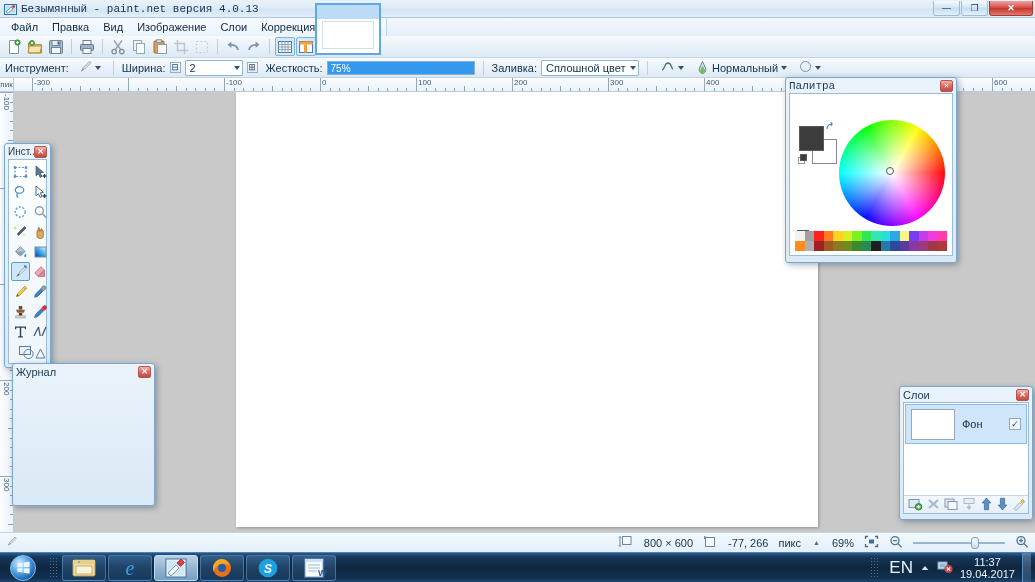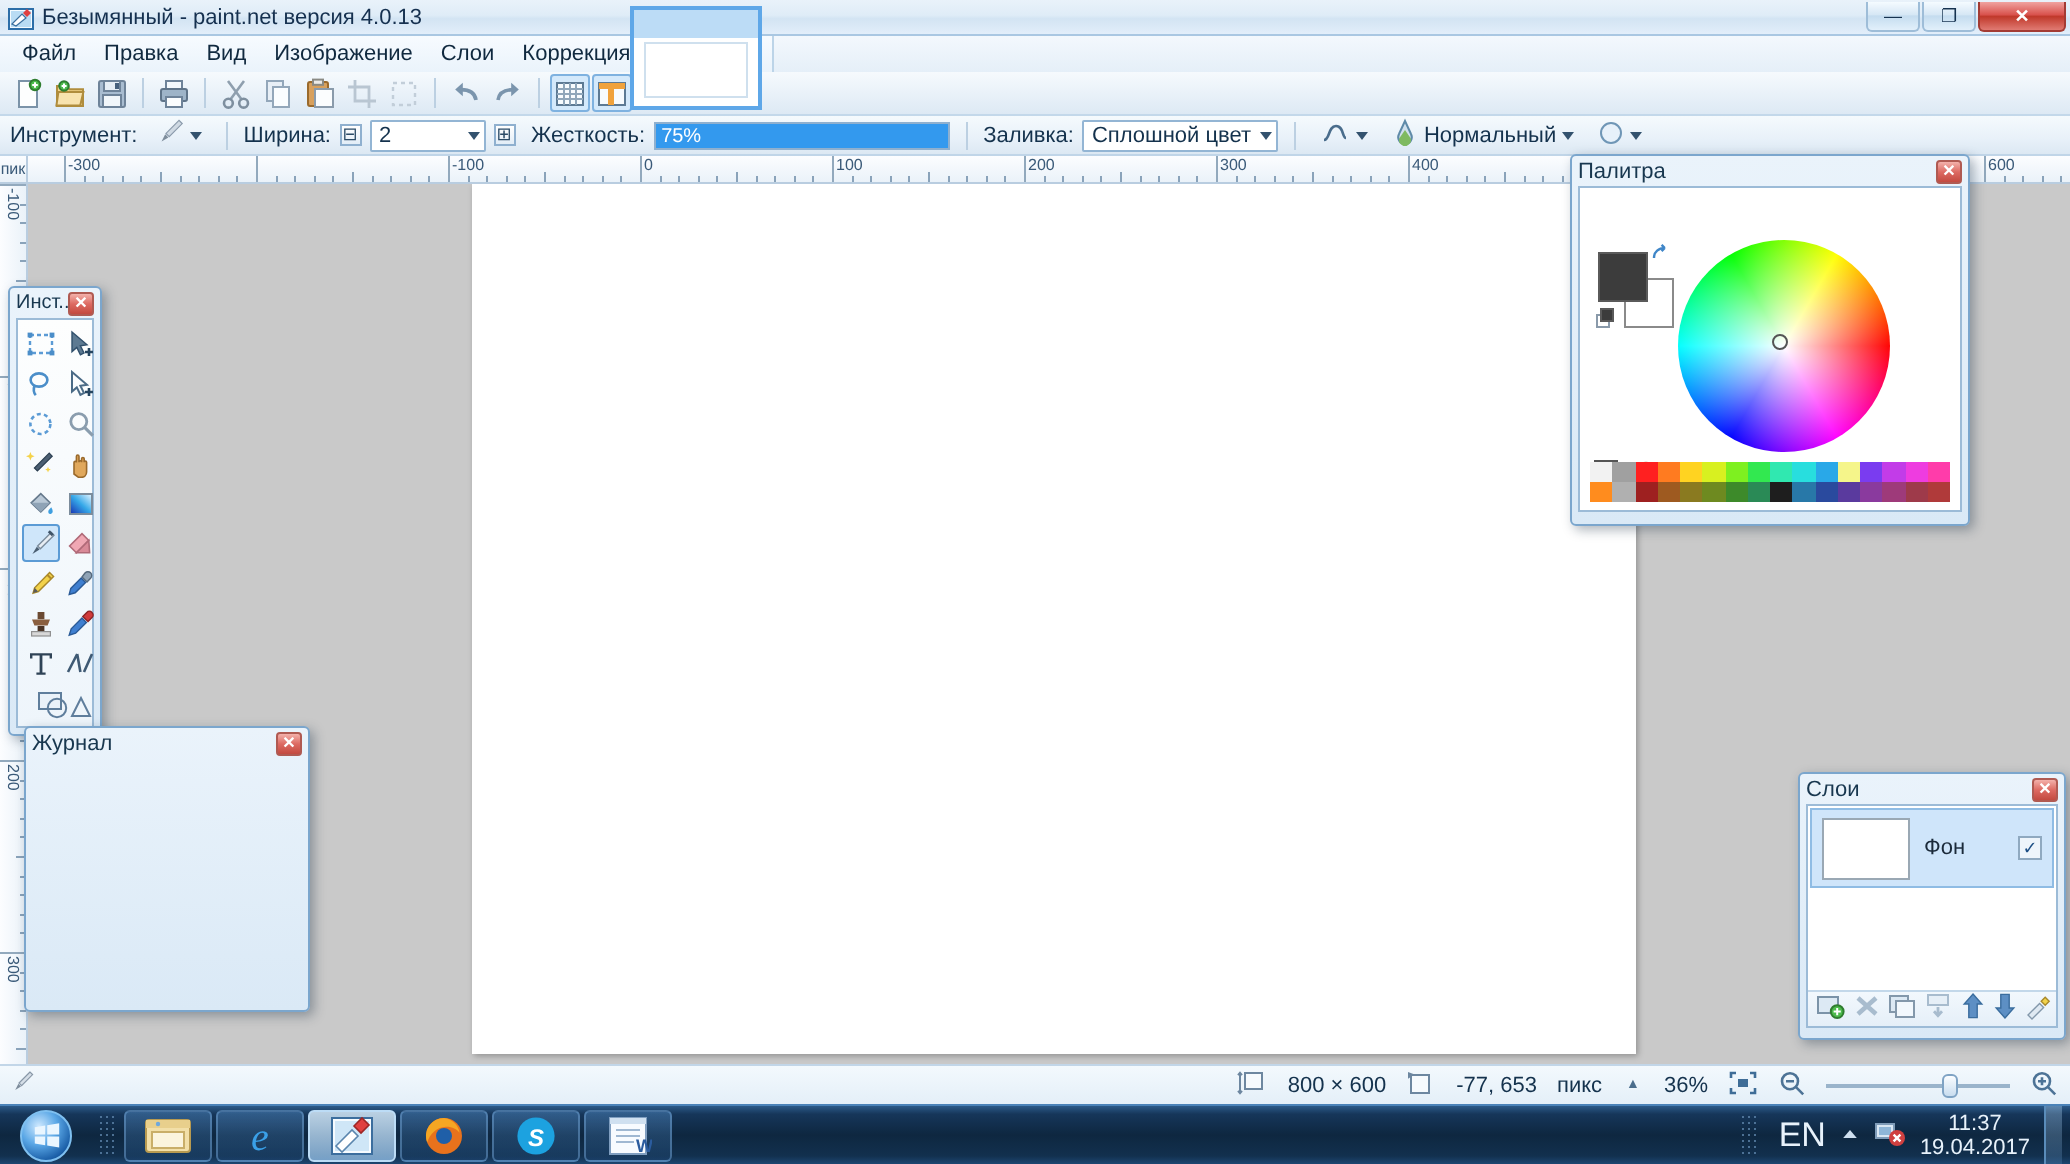--- a/index.html
+++ b/index.html
@@ -51,20 +51,21 @@
     position:absolute; left:0; top:0; width:1035px; height:18px;
     background:linear-gradient(180deg,#e9f2fa 0%, #dfecf7 45%, #d3e4f3 55%, #e2eefa 100%);
     border-bottom:1px solid #a9c7e2;
   }
   #titlebar .tico{
     position:absolute; left:4px; top:3px; width:13px; height:13px;
   }
   #titlebar .ttext{
     position:absolute; left:21px; top:3px; font-size:11px; color:#15304f;
     white-space:nowrap;
+    font-family:Liberation Mono, monospace;
   }
   .wincontrols{ position:absolute; right:2px; top:1px; display:flex; gap:1px; }
   .wc{
     width:27px; height:15px; border:1px solid #9ebdd8; border-top:none;
     border-radius:0 0 3px 3px;
     background:linear-gradient(180deg,#f5fbff,#d6e7f5 45%,#c4dcef 50%,#e2f0fb);
     display:flex; align-items:center; justify-content:center;
     font-size:9px; color:#16324f;
   }
   .wc.close{
@@ -229,21 +230,21 @@
     display:flex; align-items:center; gap:3px; height:14px; padding-left:2px;
     background:#d3e7fa; border:1px solid #9dc5e8; margin:1px; font-size:11px;
   }
   .hist-toolbar{
     margin-top:auto; height:18px; border-top:1px solid #c3d8ea;
     display:flex; align-items:center; gap:6px; padding-left:5px;
     background:linear-gradient(180deg,#f2f8fd,#e5eff8);
   }
 
   
-  #palette-window{ left:785px; top:77px; width:200px; height:186px; }
+  #palette-window{ left:785px; top:77px; width:172px; height:186px;font-family:Liberation Mono, monospace; }
   #palette-window .fwbody{ padding:5px; height:163px; }
   .pal-top{ display:flex; gap:5px; align-items:center; }
   .pal-combo{
     width:89px; height:17px; border:1px solid #93b5d4; border-radius:2px;
     background:linear-gradient(180deg,#fdfeff,#e6f0f9);
     display:flex; align-items:center; justify-content:space-between; padding:0 3px 0 5px;
     font-size:11px;
   }
   .pal-more{
     height:17px; padding:0 6px; border:1px solid #93b5d4; border-radius:2px;
@@ -784,26 +785,26 @@
         </span>
         <span>800 × 600</span>
       </div>
       <div class="sbgroup">
         <span>
           <svg width="13" height="13" viewBox="0 0 13 13">
               <rect x="2.5" y="2.5" width="9" height="9" fill="#f6fafd" stroke="#6d87a0"></rect>
               <path d="M1 1l3.4 1.2L1 4.4z" fill="#6d87a0"></path>
             </svg>
         </span>
-        <span>-77, 653</span>
+        <span>-77, 266</span>
       </div>
       <div class="sbgroup">
         <span>пикс</span>
         <span style="font-size:7px;color:#4a6d8c">▲</span>
-        <span>36%</span>
+        <span>69%</span>
       </div>
       <span>
         <svg width="15" height="13" viewBox="0 0 15 13">
             <g stroke="#3f6d97" stroke-width="1.3" fill="none">
               <path d="M1.5 4V1.5H4M11 1.5h2.5V4M13.5 9v2.5H11M4 11.5H1.5V9"></path>
             </g>
             <rect x="5" y="4.5" width="5" height="4" fill="#3f6d97"></rect>
           </svg>
       </span>
       <span>

